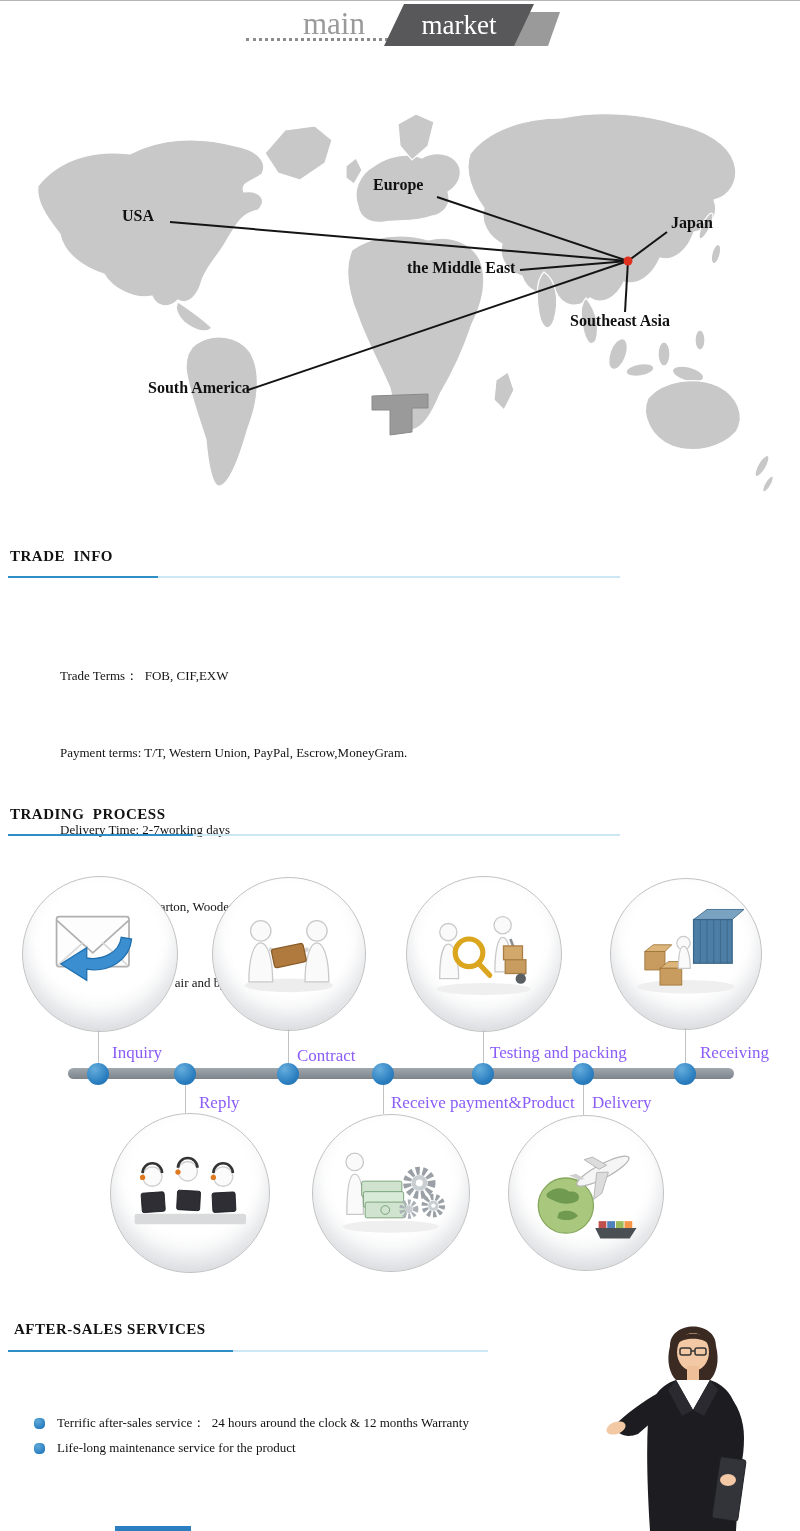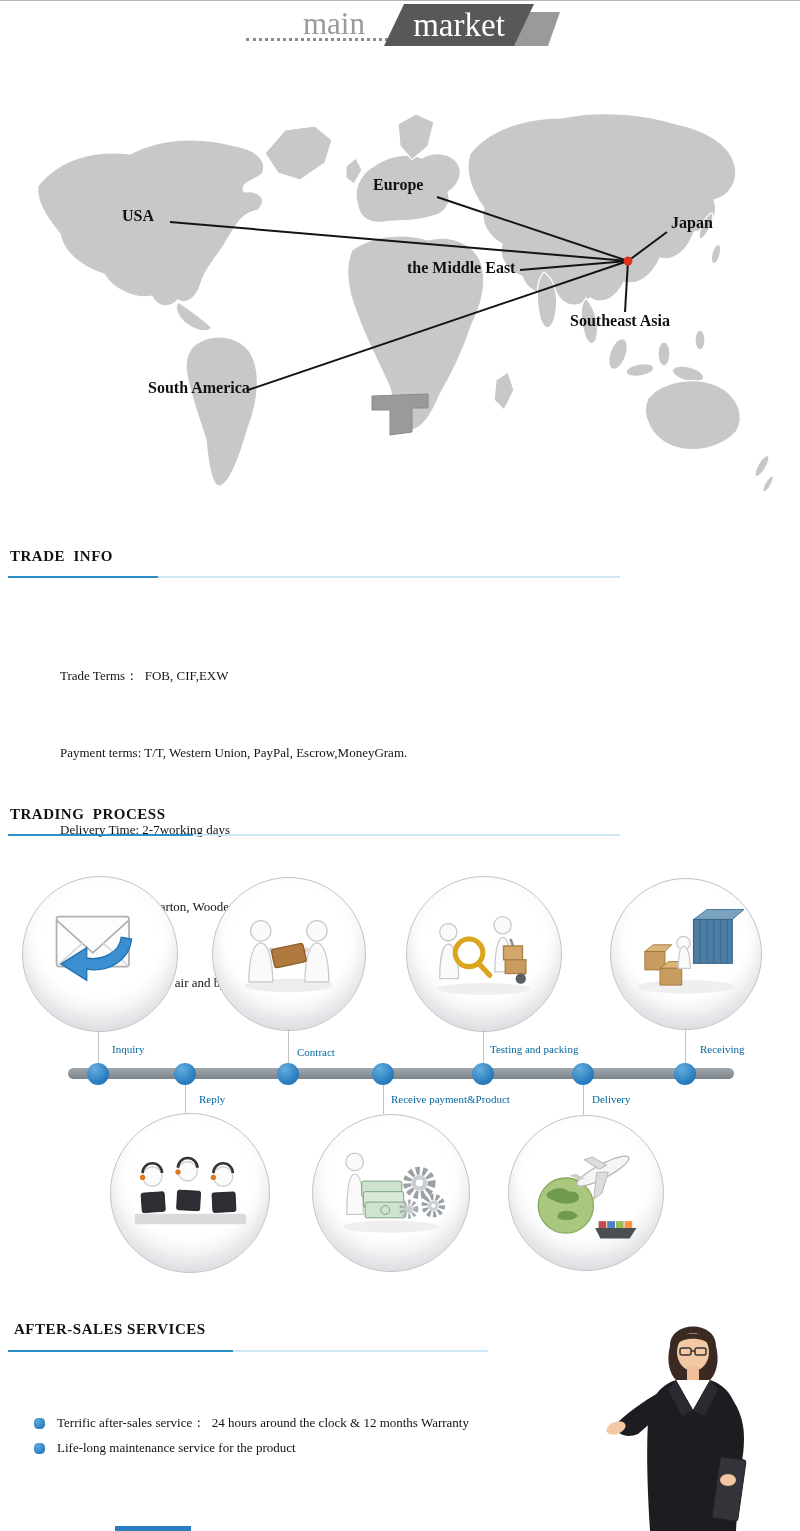--- a/index.html
+++ b/index.html
@@ -7,21 +7,21 @@
         font-family:Liberation Serif, serif;color:#151515;}
   .top-divider{position:absolute;top:0;left:0;width:800px;height:1px;background:#b5b5b5;}
 
   
   .title-main{position:absolute;left:303px;top:6px;font-size:31px;color:#9a9a9a;}
   .dotted-left{position:absolute;left:246px;top:38px;width:142px;border-bottom:3px dotted #8c8c8c;}
   .banner-tail{position:absolute;left:512px;top:12px;width:48px;height:34px;background:#9a9a9a;
                clip-path:polygon(12px 0,48px 0,36px 34px,0 34px);}
   .banner-dark{position:absolute;left:384px;top:4px;width:150px;height:42px;background:#58585a;
                clip-path:polygon(20px 0,150px 0,130px 42px,0 42px);
-               display:flex;align-items:center;justify-content:center;color:#fff;font-size:33px;}
+               display:flex;align-items:center;justify-content:center;color:#fff;font-size:27px;}
 
   
   .map-section{position:absolute;left:0;top:58px;width:800px;height:467px;}
   .map-section svg{position:absolute;left:0;top:0;}
   .map-label{position:absolute;font-weight:bold;font-size:16px;color:#101010;white-space:nowrap;text-align:right;}
 
   
   .section-heading{position:absolute;font-size:15px;font-weight:bold;color:#121212;
                    letter-spacing:.5px;white-space:pre;}
   .heading-line{position:absolute;left:8px;height:2px;width:612px;
@@ -35,21 +35,21 @@
   .circle{position:absolute;border-radius:50%;border:1px solid #c2c2c2;
           background:radial-gradient(circle at 50% 32%,#ffffff 52%,#f3f4f5 76%,#e3e5e7 100%);
           box-shadow:inset 0 -12px 18px rgba(110,120,132,.16);
           display:flex;align-items:center;justify-content:center;}
   .circle svg{width:84%;height:84%;}
   .timeline-bar{position:absolute;left:68px;top:1068px;width:666px;height:11px;border-radius:6px;
                 background:linear-gradient(#a0a7ad,#7c848b);}
   .timeline-dot{position:absolute;top:1063px;width:22px;height:22px;border-radius:50%;
                 background:radial-gradient(circle at 35% 28%,#66aedd,#2b7fc0 62%,#1e69a6);}
   .connector{position:absolute;width:1px;background:#c3c3c3;}
-  .process-label{position:absolute;font-size:11px;color:#0369a1;white-space:nowrap;}
+  .process-label{position:absolute;font-size:17px;color:#8b5cf6;white-space:nowrap;}
 
   
   .bullet-row{position:absolute;left:34px;display:flex;align-items:center;font-size:13px;
               color:#121212;white-space:pre;}
   .bullet-dot{width:11px;height:11px;border-radius:40%;margin-right:12px;flex:0 0 auto;
               background:radial-gradient(circle at 35% 28%,#5fa9da,#2b7fc0 70%);}
   .woman-wrap{position:absolute;left:598px;top:1308px;width:185px;height:223px;}
   .footer-line{position:absolute;left:115px;top:1526px;width:76px;height:5px;background:#2b7fc0;}
 </style>
 </head>

